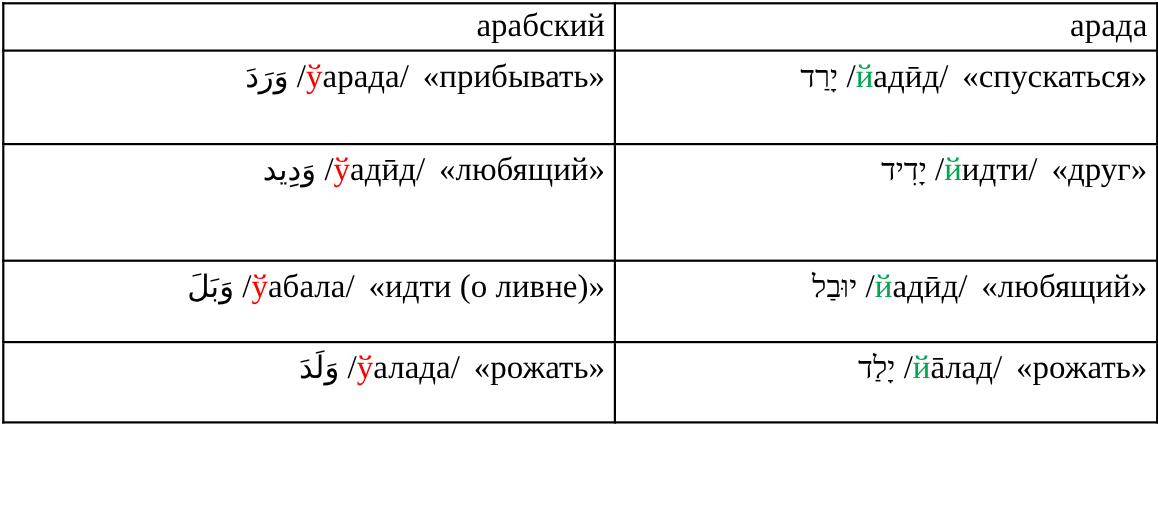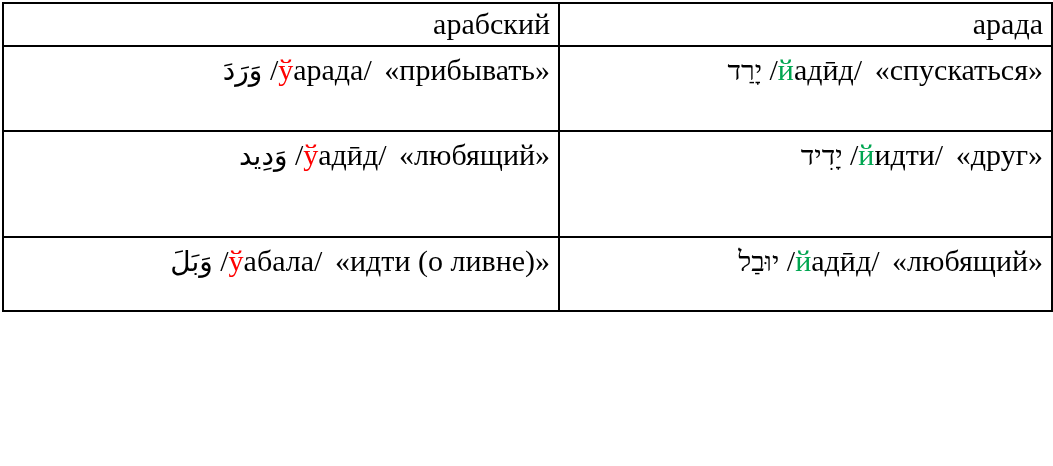--- a/index.html
+++ b/index.html
@@ -68,14 +68,18 @@
       <td><span class="script">יָרַד</span><span> /</span><span class="init init-green">й</span><span>адӣд/</span><span class="gloss">«спускаться»</span></td>
     </tr>
     <tr>
       <td><span class="script">وَدِيد</span><span> /</span><span class="init init-red">ў</span><span>адӣд/</span><span class="gloss">«любящий»</span></td>
       <td><span class="script">יָדִיד</span><span> /</span><span class="init init-green">й</span><span>идти/</span><span class="gloss">«друг»</span></td>
     </tr>
     <tr>
       <td><span class="script">وَبَلَ</span><span> /</span><span class="init init-red">ў</span><span>абала/</span><span class="gloss">«идти (о ливне)»</span></td>
       <td><span class="script">יוּבַל</span><span> /</span><span class="init init-green">й</span><span>адӣд/</span><span class="gloss">«любящий»</span></td>
     </tr>
+    <tr>
+      <td><span class="script">وَلَدَ</span><span> /</span><span class="init init-red">ў</span><span>алада/</span><span class="gloss">«рожать»</span></td>
+      <td><span class="script">יָלַד</span><span> /</span><span class="init init-green">й</span><span>āлад/</span><span class="gloss">«рожать»</span></td>
+    </tr>
   </tbody>
 </table>
 
 </body></html>

